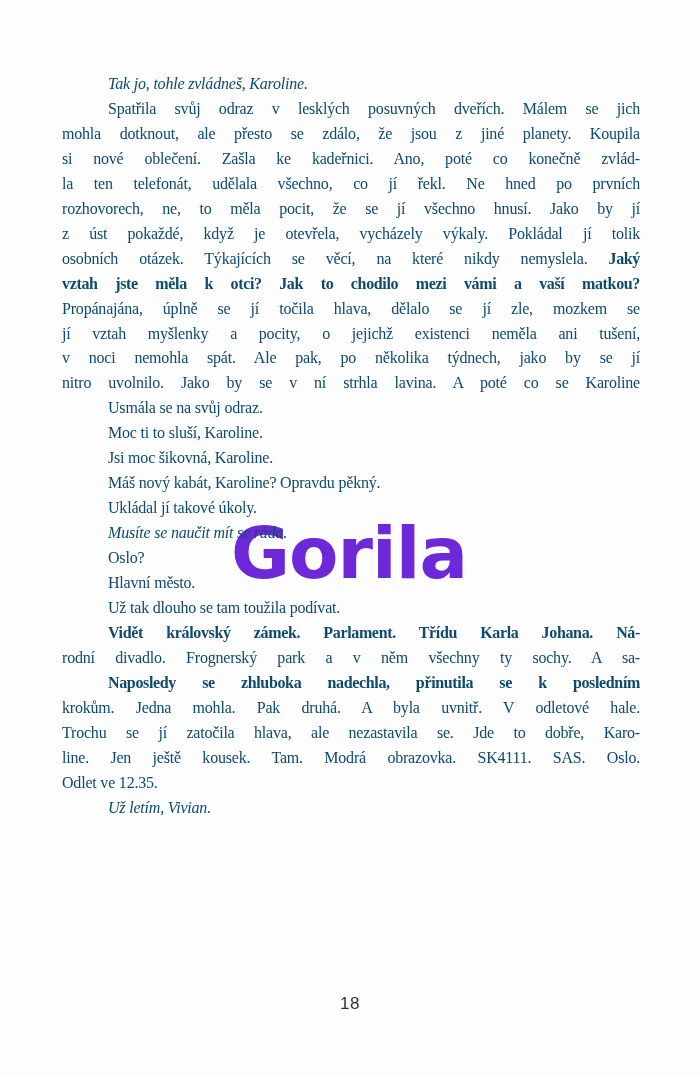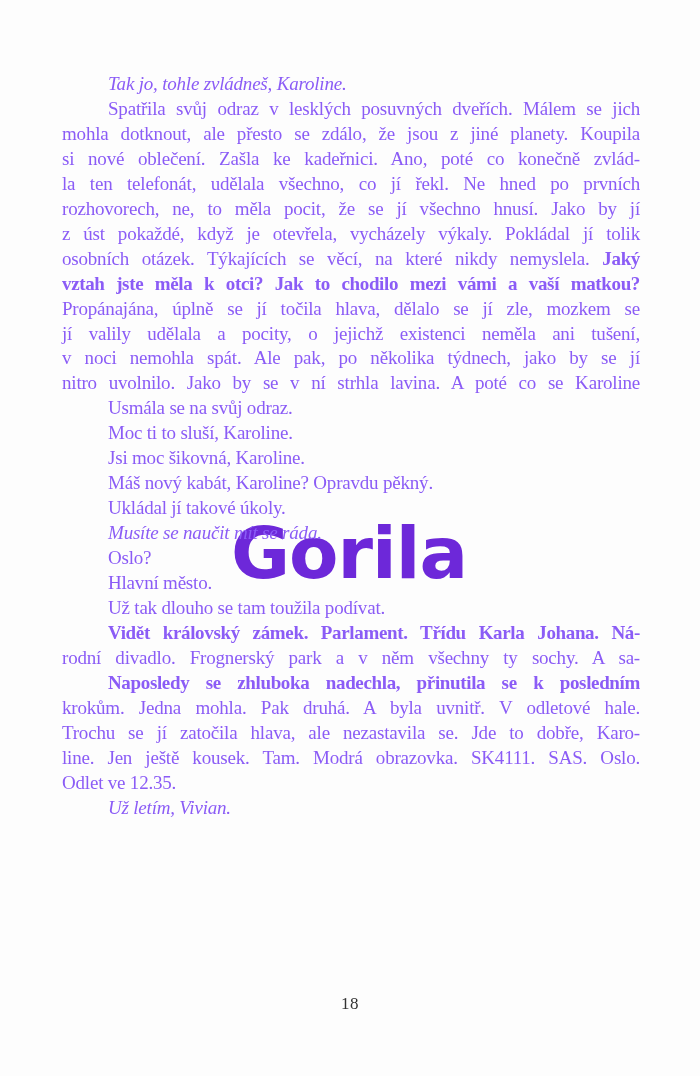--- a/index.html
+++ b/index.html
@@ -19,43 +19,43 @@
     font-size:72px;
     line-height:1;
     letter-spacing:-1px;
     user-select:none;
   }
   .text-block{
     position:absolute;
     left:62px;top:72px;
     width:578px;
     z-index:2;
-    font-size:19px;
+    font-size:16px;
     line-height:24.95px;
     letter-spacing:-0.2px;
-    color:#8b5cf6;
+    color:#0c4a6e;
   }
   .line{
     text-align:justify;
     text-align-last:justify;
     white-space:normal;
   }
   .line.left{
     text-align:left;
     text-align-last:left;
   }
   .line.indent{padding-left:46px;}
   .seg.italic{font-style:italic;}
   .seg.bold{font-weight:bold;letter-spacing:-0.35px;}
   .folio{
     position:absolute;
     left:0;right:0;top:994px;
     z-index:2;
     text-align:center;
-    font-family:Liberation Serif, serif;
+    font-family:Liberation Sans, sans-serif;
     font-size:17px;
     color:#333333;
     letter-spacing:0.5px;
   }
 </style>
 </head>
 <body>
 
 <div class="page" style="background: rgb(253, 253, 253);">
   <div class="watermark" style="color: #6d28d9;">Gorila</div>
@@ -63,21 +63,21 @@
       <div class="line indent left"><span class="seg italic">Tak jo, tohle zvládneš, Karoline.</span></div>
       <div class="line indent"><span class="seg">Spatřila svůj odraz v lesklých posuvných dveřích. Málem se jich</span></div>
       <div class="line"><span class="seg">mohla dotknout, ale přesto se zdálo, že jsou z jiné planety. Koupila</span></div>
       <div class="line"><span class="seg">si nové oblečení. Zašla ke kadeřnici. Ano, poté co konečně zvlád-</span></div>
       <div class="line"><span class="seg">la ten telefonát, udělala všechno, co jí řekl. Ne hned po prvních</span></div>
       <div class="line"><span class="seg">rozhovorech, ne, to měla pocit, že se jí všechno hnusí. Jako by jí</span></div>
       <div class="line"><span class="seg">z úst pokaždé, když je otevřela, vycházely výkaly. Pokládal jí tolik</span></div>
       <div class="line"><span class="seg">osobních otázek. Týkajících se věcí, na které nikdy nemyslela. </span><span class="seg bold">Jaký</span></div>
       <div class="line"><span class="seg bold">vztah jste měla k otci? Jak to chodilo mezi vámi a vaší matkou?</span></div>
       <div class="line"><span class="seg">Propánajána, úplně se jí točila hlava, dělalo se jí zle, mozkem se</span></div>
-      <div class="line"><span class="seg">jí valily udělala a pocity, o jejichž existenci neměla ani tušení,</span></div>
+      <div class="line"><span class="seg">jí vztah myšlenky a pocity, o jejichž existenci neměla ani tušení,</span></div>
       <div class="line"><span class="seg">v noci nemohla spát. Ale pak, po několika týdnech, jako by se jí</span></div>
       <div class="line"><span class="seg">nitro uvolnilo. Jako by se v ní strhla lavina. A poté co se Karoline</span></div>
       <div class="line indent left"><span class="seg">Usmála se na svůj odraz.</span></div>
       <div class="line indent left"><span class="seg">Moc ti to sluší, Karoline.</span></div>
       <div class="line indent left"><span class="seg">Jsi moc šikovná, Karoline.</span></div>
       <div class="line indent left"><span class="seg">Máš nový kabát, Karoline? Opravdu pěkný.</span></div>
       <div class="line indent left"><span class="seg">Ukládal jí takové úkoly.</span></div>
       <div class="line indent left"><span class="seg italic">Musíte se naučit mít se ráda.</span></div>
       <div class="line indent left"><span class="seg">Oslo?</span></div>
       <div class="line indent left"><span class="seg">Hlavní město.</span></div>

